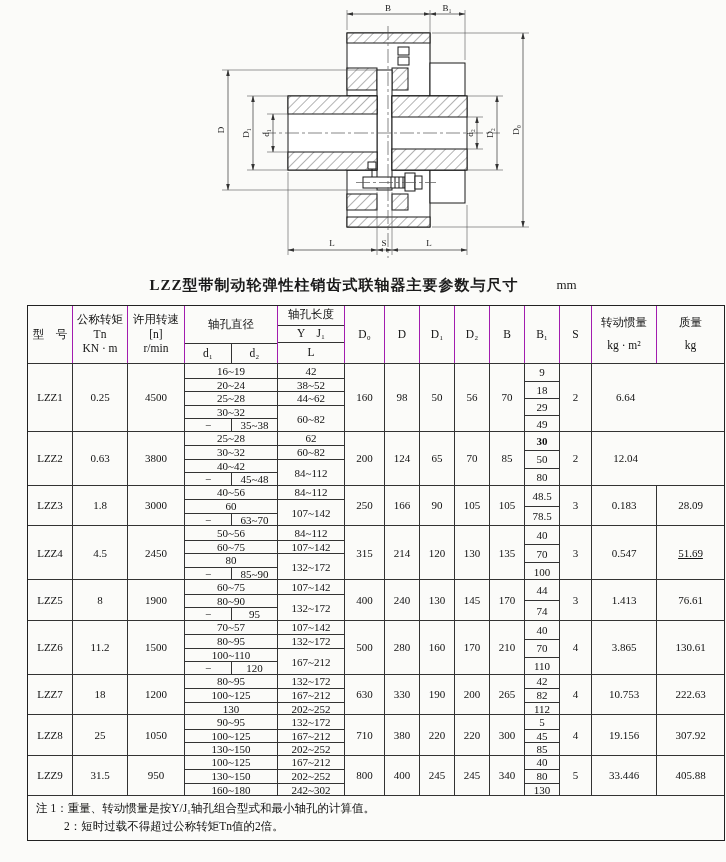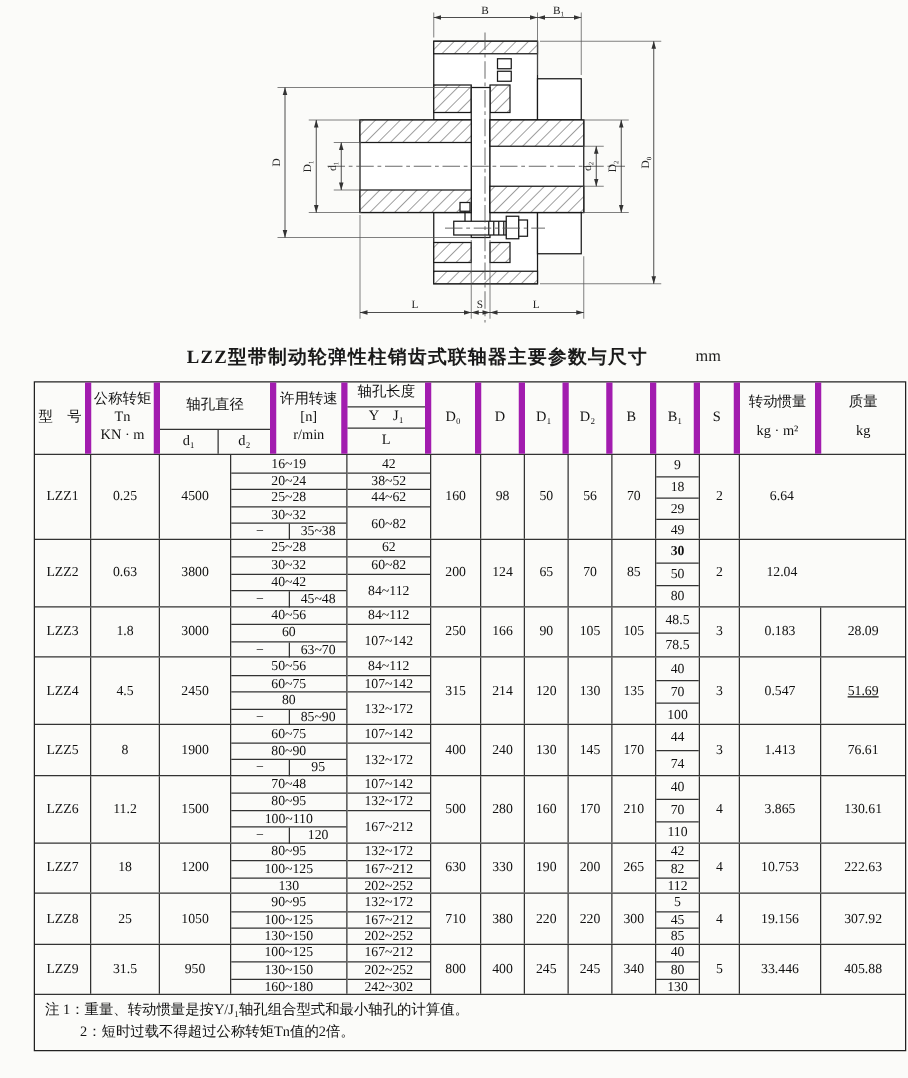--- a/index.html
+++ b/index.html
@@ -17,21 +17,21 @@
   }
   .doc-title{font-size:15px;font-weight:bold;letter-spacing:1px;}
   .doc-unit{font-size:13px;margin-left:38px;}
   
   .spec-table{
     position:absolute;left:27px;top:305px;width:698px;
     border:1px solid #222;background:transparent;
     font-size:11px;color:#111;
   }
   .thead{display:flex;height:58px;border-bottom:1px solid #333;}
-  .hcell{border-right:5px solid #a21caf;display:flex;flex-direction:column;
+  .hcell{border-right:1px solid #a21caf;display:flex;flex-direction:column;
          align-items:center;justify-content:center;text-align:center;
          font-size:11.5px;line-height:1.2;}
   .hcell:last-child{border-right:none;}
   .hstack{justify-content:center;gap:1px;}
   .hsplit{padding:0;justify-content:flex-start;}
   .h-top{width:100%;height:38px;display:flex;align-items:center;justify-content:center;}
   .h-bot{width:100%;height:20px;display:flex;border-top:1px solid #333;}
   .h-bot .hd1{width:47px;border-right:1px solid #333;display:flex;align-items:center;justify-content:center;}
   .h-bot .hd2{flex:1;display:flex;align-items:center;justify-content:center;}
   .h-l1{width:100%;height:20px;display:flex;align-items:center;justify-content:center;border-bottom:1px solid #333;}
@@ -165,31 +165,31 @@
 </div>
 
 <div class="spec-table">
   <div class="thead">
     <div class="hcell" style="width:45px">型　号</div>
     <div class="hcell hstack" style="width:55px">
       <div>公称转矩</div>
       <div>Tn</div>
       <div>KN · m</div>
     </div>
+    <div class="hcell hstack" style="width:57px">
+      <div>许用转速</div>
+      <div>[n]</div>
+      <div>r/min</div>
+    </div>
     <div class="hcell hsplit" style="width:93px">
       <div class="h-top">轴孔直径</div>
       <div class="h-bot">
         <div class="hd1">d₁</div>
         <div class="hd2">d₂</div>
       </div>
-    </div>
-    <div class="hcell hstack" style="width:57px">
-      <div>许用转速</div>
-      <div>[n]</div>
-      <div>r/min</div>
     </div>
     <div class="hcell hsplit" style="width:67px">
       <div class="h-l1">轴孔长度</div>
       <div class="h-l2">Y　J₁</div>
       <div class="h-l3">L</div>
     </div>
     <div class="hcell" style="width:40px">D₀</div>
     <div class="hcell" style="width:35px">D</div>
     <div class="hcell" style="width:35px">D₁</div>
     <div class="hcell" style="width:35px">D₂</div>
@@ -359,21 +359,21 @@
         </div>
         <div class="cell" style="width: 32px;">3</div>
         <div class="cell" style="width: 65px;">1.413</div>
         <div class="cell" style="width: 67px;">76.61</div>
       </div>
       <div class="block" style="height: 54px;">
         <div class="cell" style="width: 45px;">LZZ6</div>
         <div class="cell" style="width: 55px;">11.2</div>
         <div class="cell" style="width: 57px;">1500</div>
         <div class="cell stack" style="width: 93px;">
-          <div class="subrow" style="height: 13.5px;">70~48</div>
+          <div class="subrow" style="height: 13.5px;">70~57</div>
           <div class="subrow bt" style="height: 13.5px;">80~95</div>
           <div class="subrow bt" style="height: 13.5px;">100~110</div>
           <div class="subrow bt split" style="height: 13.5px;">
             <div class="l">−</div>
             <div class="r">120</div>
           </div>
         </div>
         <div class="cell stack" style="width: 67px;">
           <div class="subrow" style="height: 13.5px;">107~142</div>
           <div class="subrow bt" style="height: 13.5px;">132~172</div>

